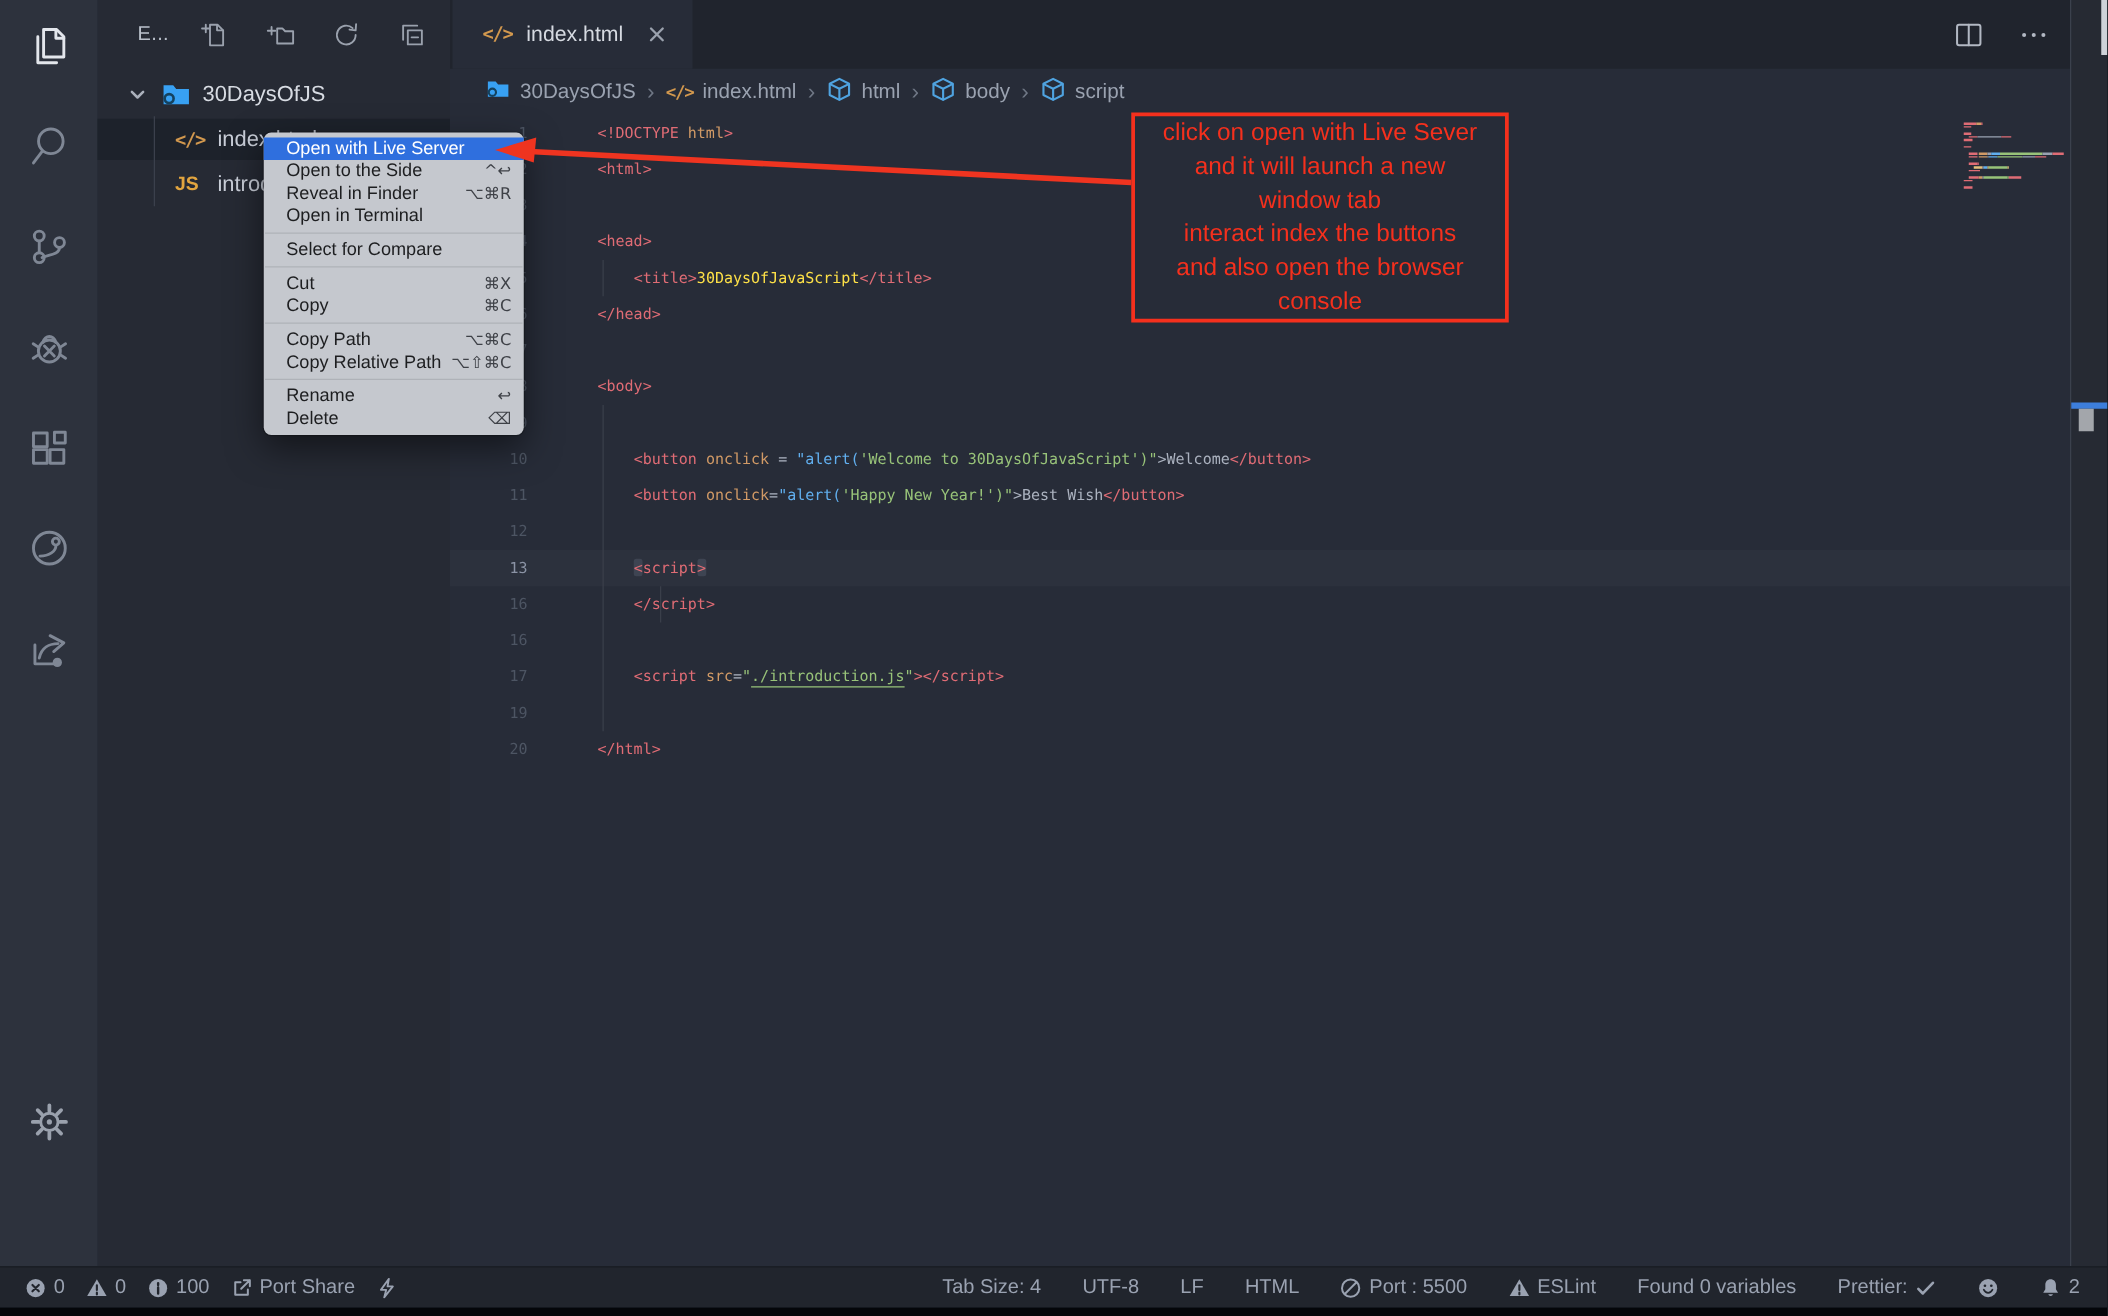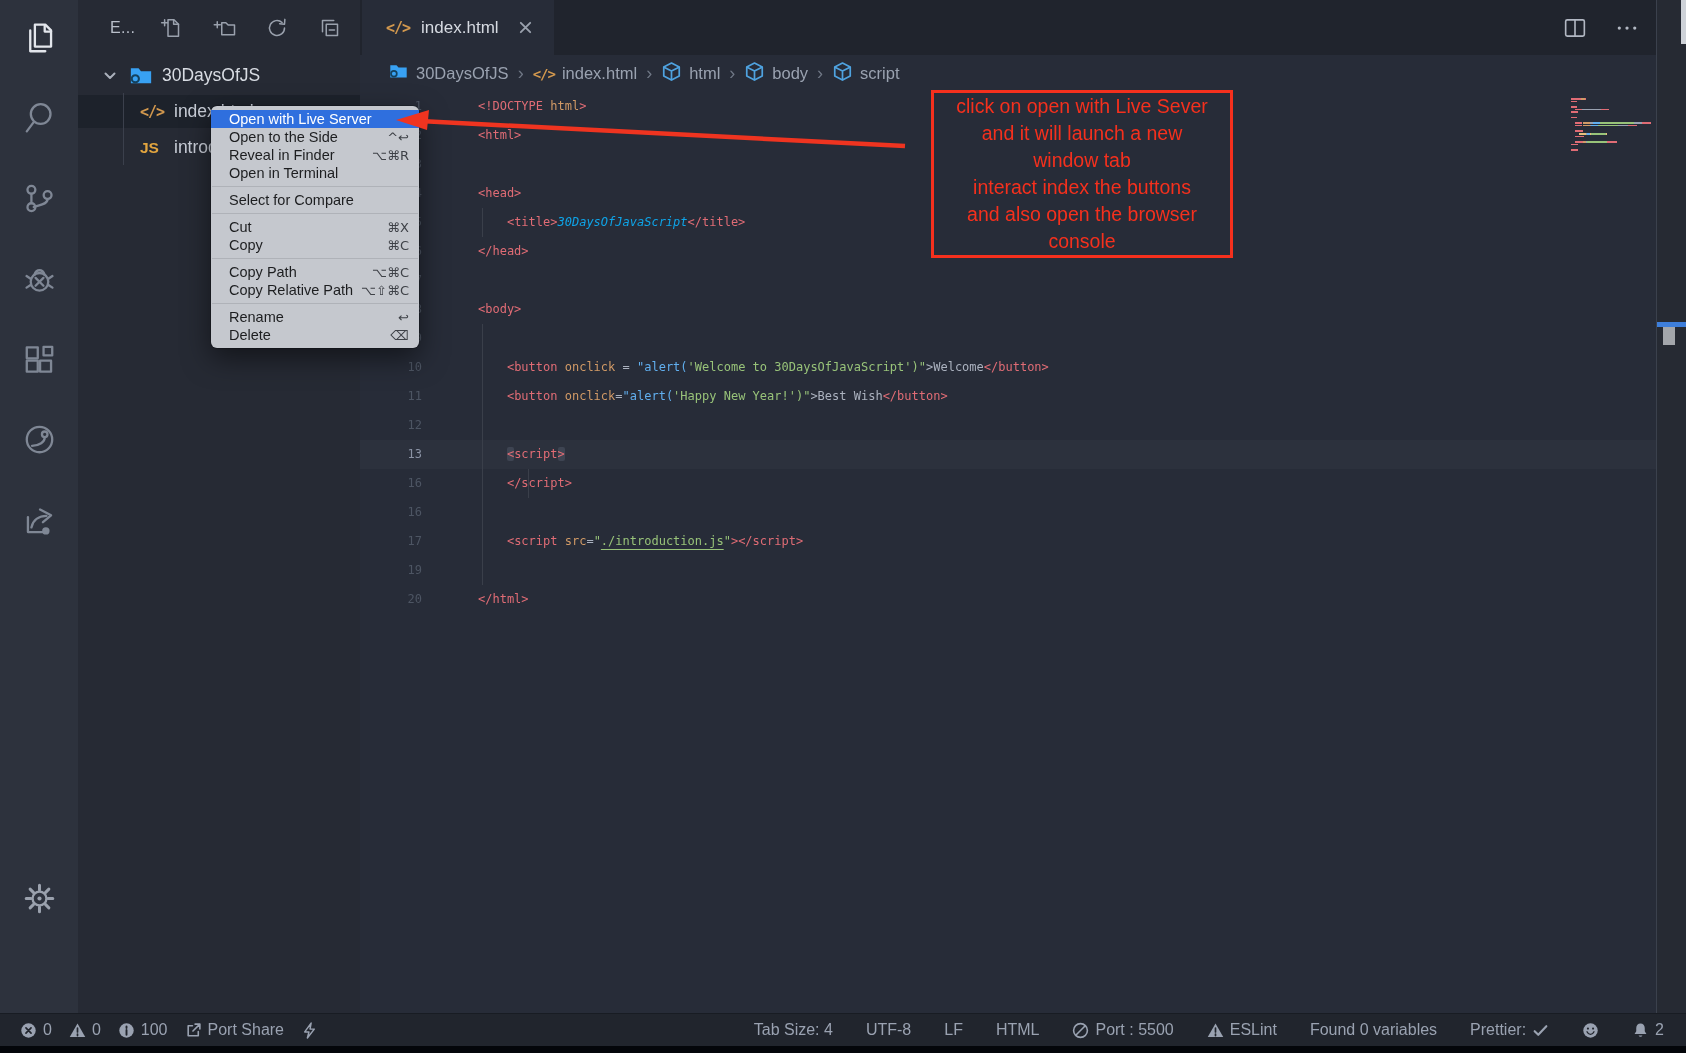--- a/index.html
+++ b/index.html
@@ -48,21 +48,21 @@
   .bc-item .codetag{font-size:14px;}
 
   .code-area{position:absolute;left:0;top:92px;width:100%;height:921px;font-family:"DejaVu Sans Mono",monospace;font-size:12px;}
   .line{display:flex;height:29px;line-height:29px;white-space:pre;}
   .line .ln{width:62px;text-align:right;color:#4d5563;flex:none;}
   .line .code{padding-left:56px;}
   .line.cur{background:#2c313d;}
   .line.cur .ln{color:#8b93a5;}
   .tk-tag{color:#e06c75;} .tk-attr{color:#d19a66;} .tk-punc{color:#abb2bf;}
   .tk-str{color:#98c379;} .tk-fn{color:#61afef;} .tk-gold{color:#e5c07b;}
-  .tk-text{color:#0ea5e9;font-style:italic;}
+  .tk-text{color:#fde047;}
   .tk-link{color:#98c379;text-decoration:underline;text-underline-offset:4px;}
   .tk.h{background:#3e4452;border-radius:2px;}
   .guide{position:absolute;width:1px;background:#3a3f4a;}
 
   .minimap{position:absolute;left:1211px;top:6px;width:85px;cursor:pointer;}
   .mm-line{display:flex;height:1.6px;margin-bottom:1.1px;}
   .mm-line span{display:block;height:100%;}
 
   
   .right-column{position:absolute;left:1656px;top:0;width:30px;height:1013px;background:#262a33;border-left:1px solid #3b414d;}
@@ -82,21 +82,21 @@
   .context-menu{position:absolute;left:211px;top:106px;width:208px;background:#c5c8ce;border-radius:6px;padding:4px 0;z-index:50;
                 box-shadow:0 10px 28px rgba(0,0,0,.5),0 0 0 1px rgba(0,0,0,.18);}
   .menu-item{height:18px;display:flex;align-items:center;padding:0 10px 0 18px;font-size:14.5px;color:#1d1e20;cursor:pointer;}
   .menu-item .menu-label{flex:1;}
   .menu-item .menu-shortcut{font-family:"DejaVu Sans",sans-serif;font-size:13px;color:#3e4147;}
   .menu-item.hl{background:#2f6fde;color:#ffffff;}
   .menu-sep{height:1px;background:#afb2b8;margin:4px 1px;}
 
   
   .annotation-box{position:absolute;left:905px;top:90px;width:302px;height:168px;border:3px solid #f5301d;z-index:40;
-                  display:flex;flex-direction:column;justify-content:center;text-align:center;color:#f5301d;font-size:19.5px;line-height:27px;margin-left:26px;}
+                  display:flex;flex-direction:column;justify-content:center;text-align:center;color:#f5301d;font-size:19.5px;line-height:27px;}
   .arrow-overlay{position:absolute;left:0;top:0;width:1686px;height:1053px;z-index:60;pointer-events:none;}
 </style>
 </head>
 <body>
 
 <div class="canvas">
 
   <div class="activity-bar" id="activityBar">
       <div class="ab-item active" style="top:18px">
         <span><svg viewBox="0 0 32 32" fill="none" stroke="currentColor" stroke-width="2" stroke-linecap="round" stroke-linejoin="round">

